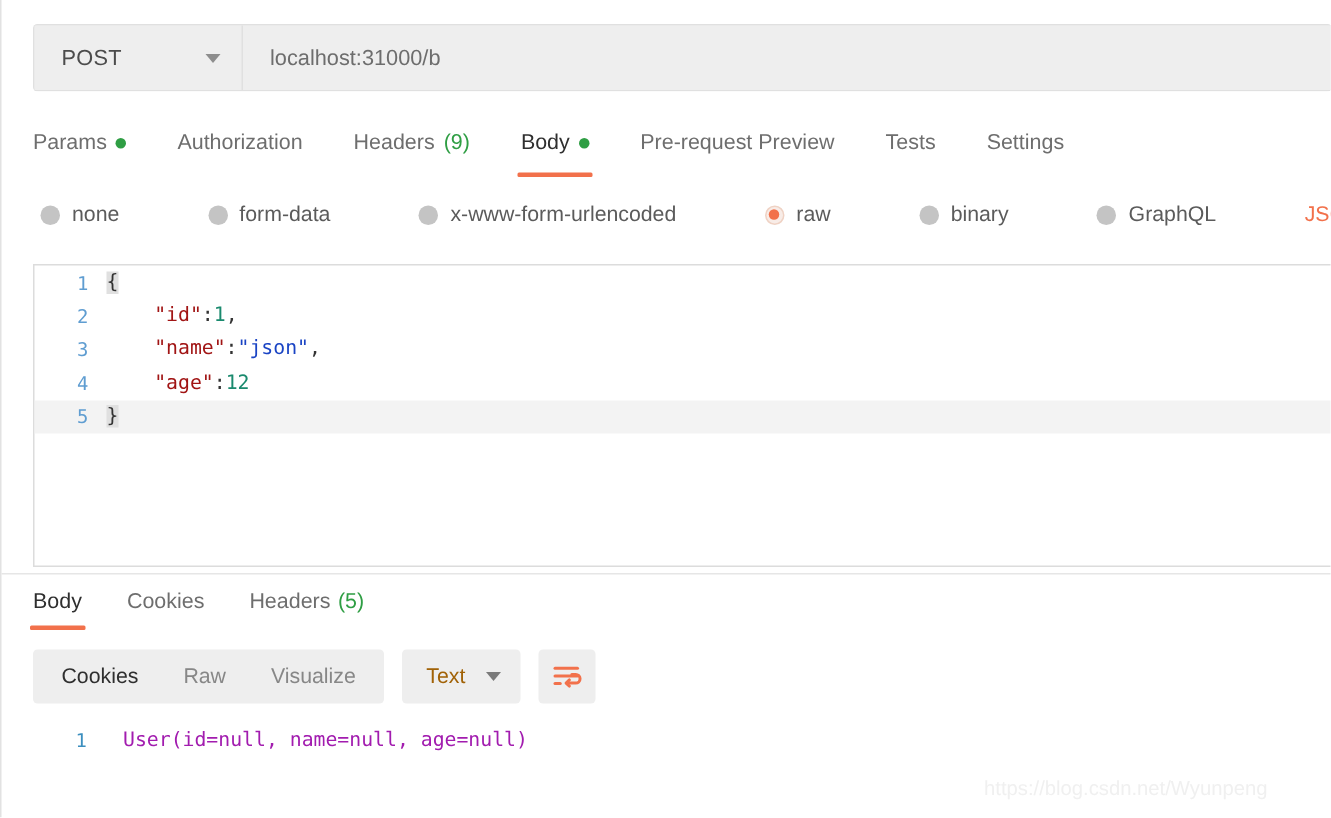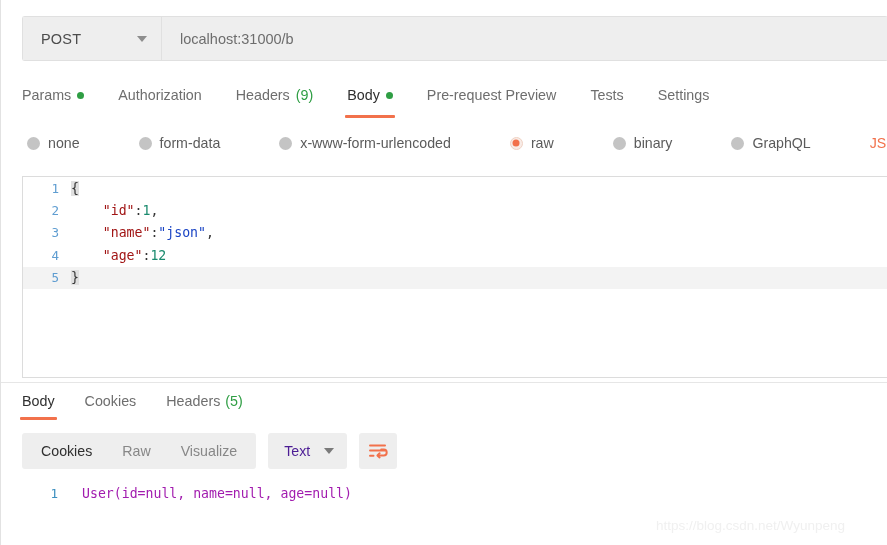--- a/index.html
+++ b/index.html
@@ -286,21 +286,21 @@
   .type-select {
     display: flex;
     align-items: center;
     gap: 14px;
     height: 36px;
     padding: 0 13px 0 16px;
     box-sizing: border-box;
     background: #eeeeee;
     border-radius: 3px;
     font-size: 14.2px;
-    color: #4c1d95;
+    color: #a16207;
     cursor: pointer;
   }
   .wrap-btn {
     width: 38px; height: 36px;
     background: #eeeeee;
     border-radius: 3px;
     display: flex;
     align-items: center;
     justify-content: center;
     cursor: pointer;

